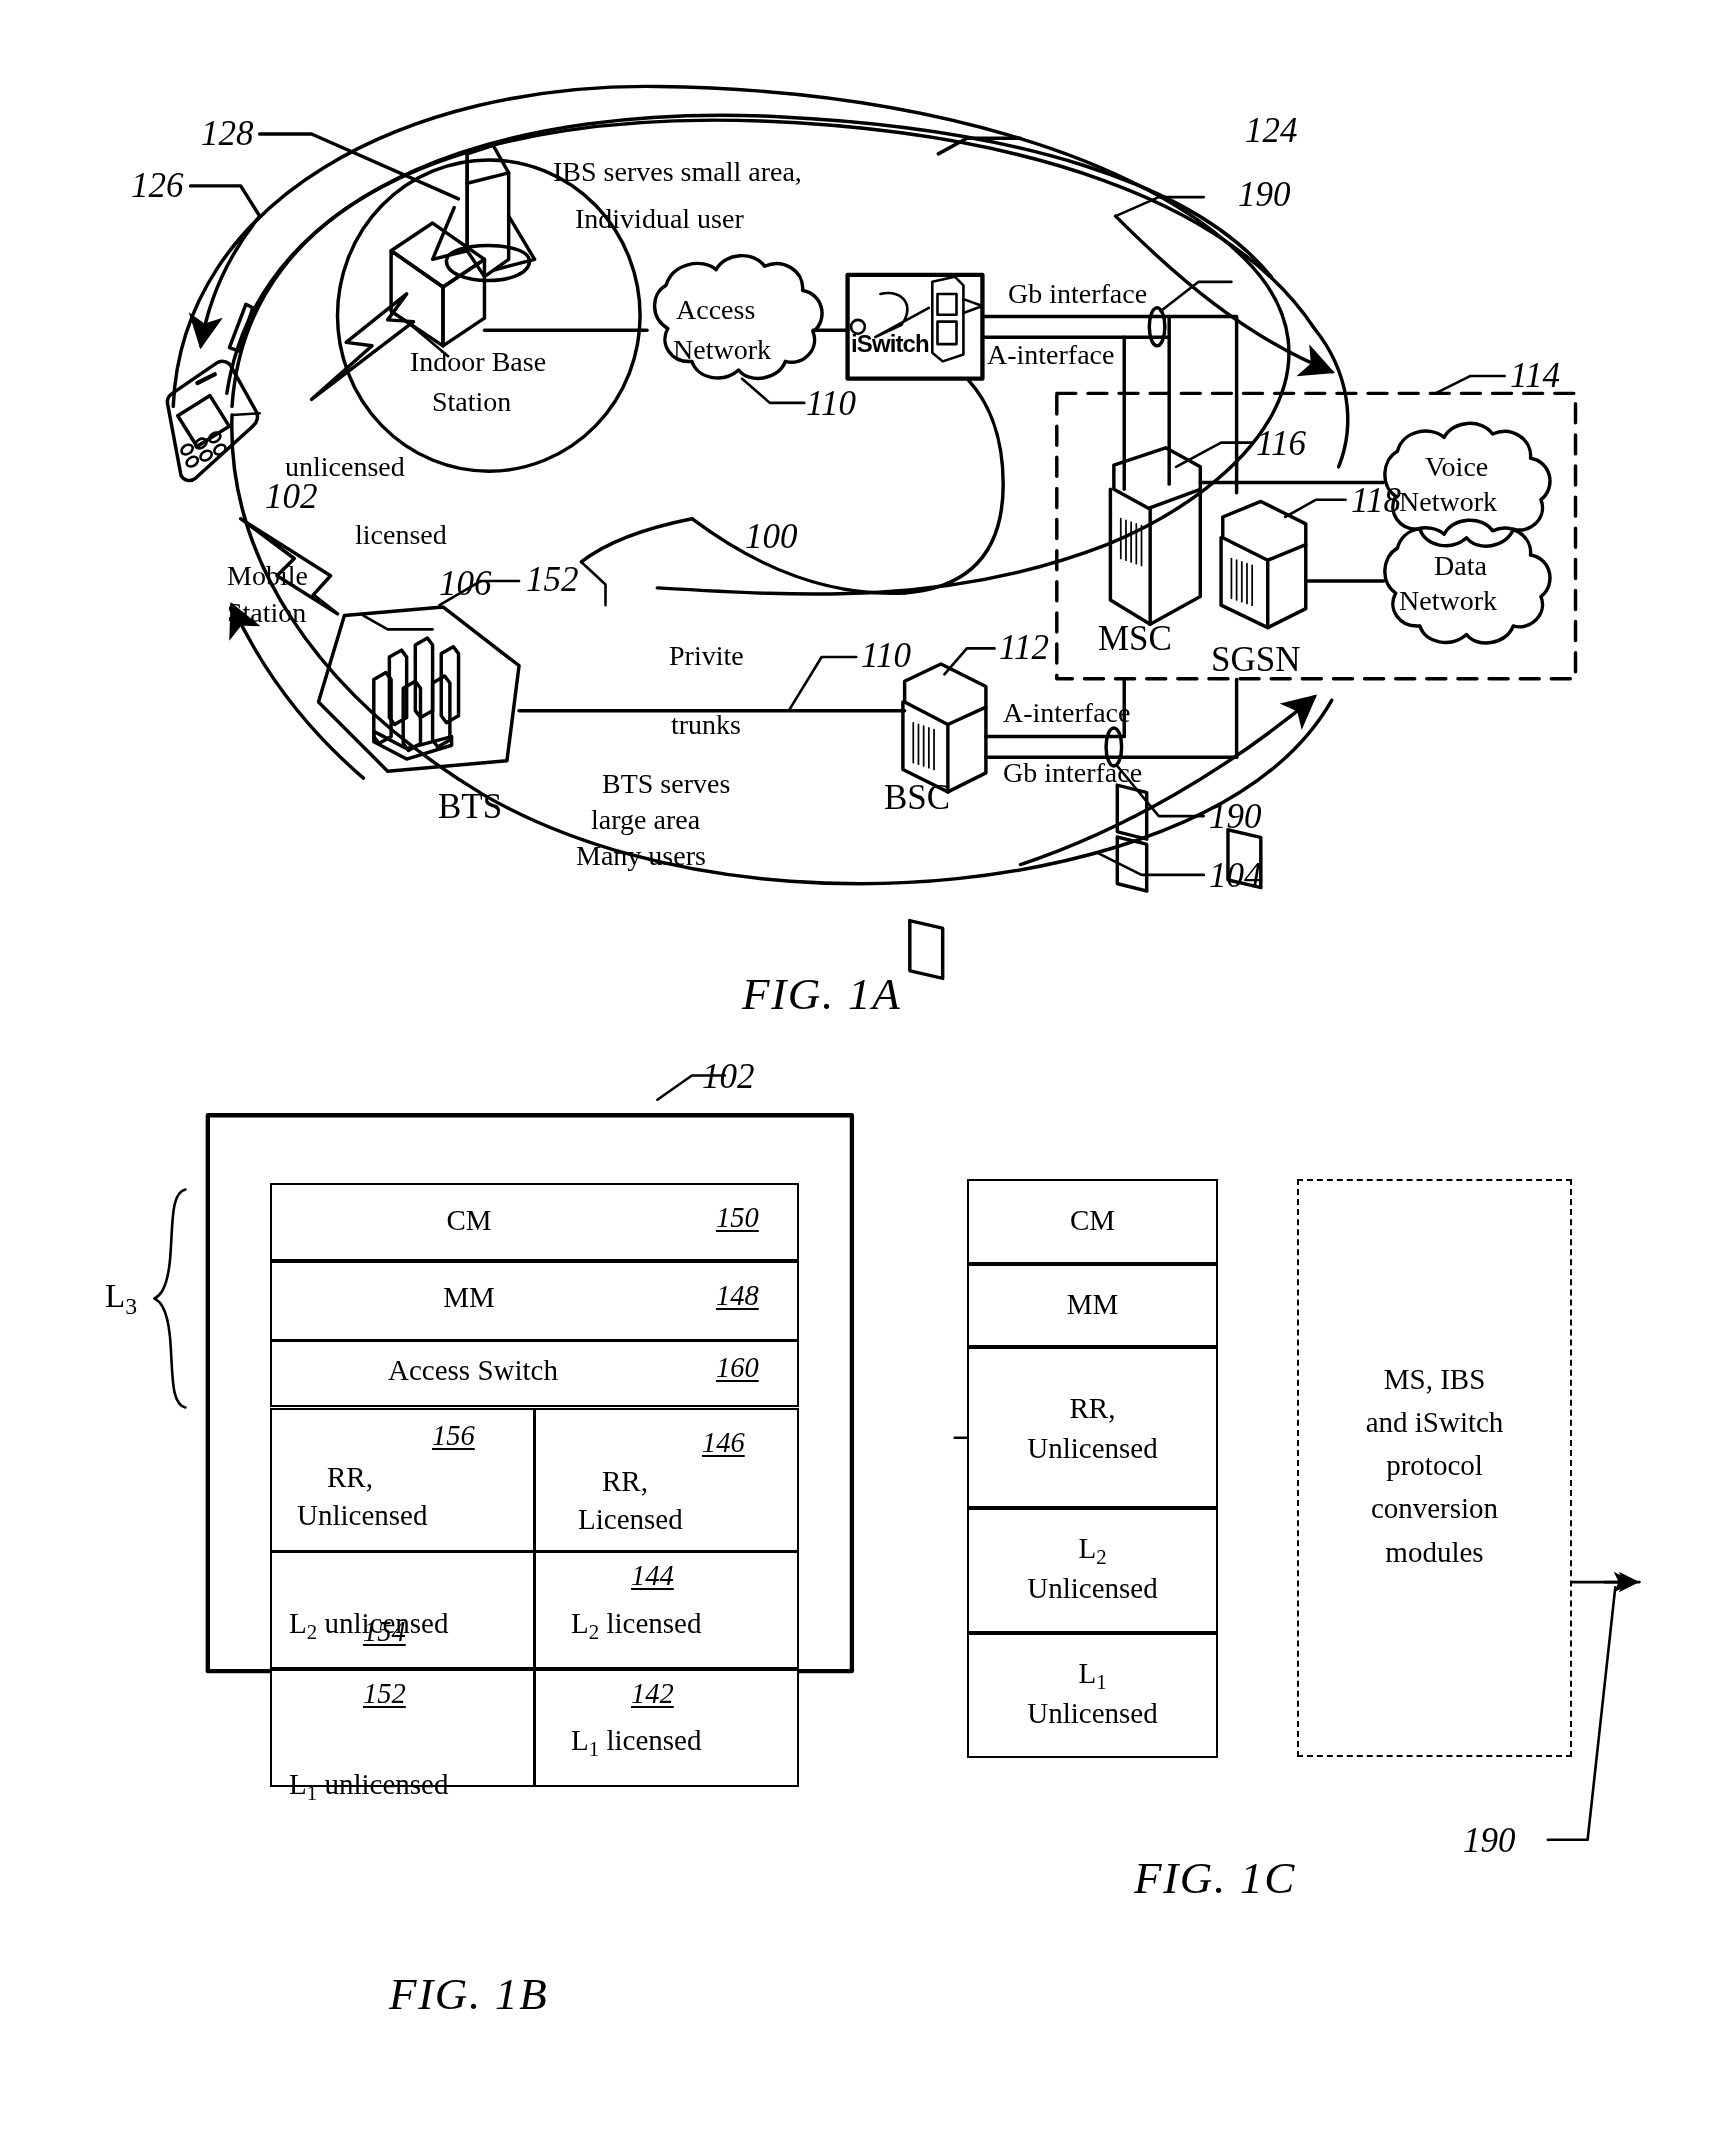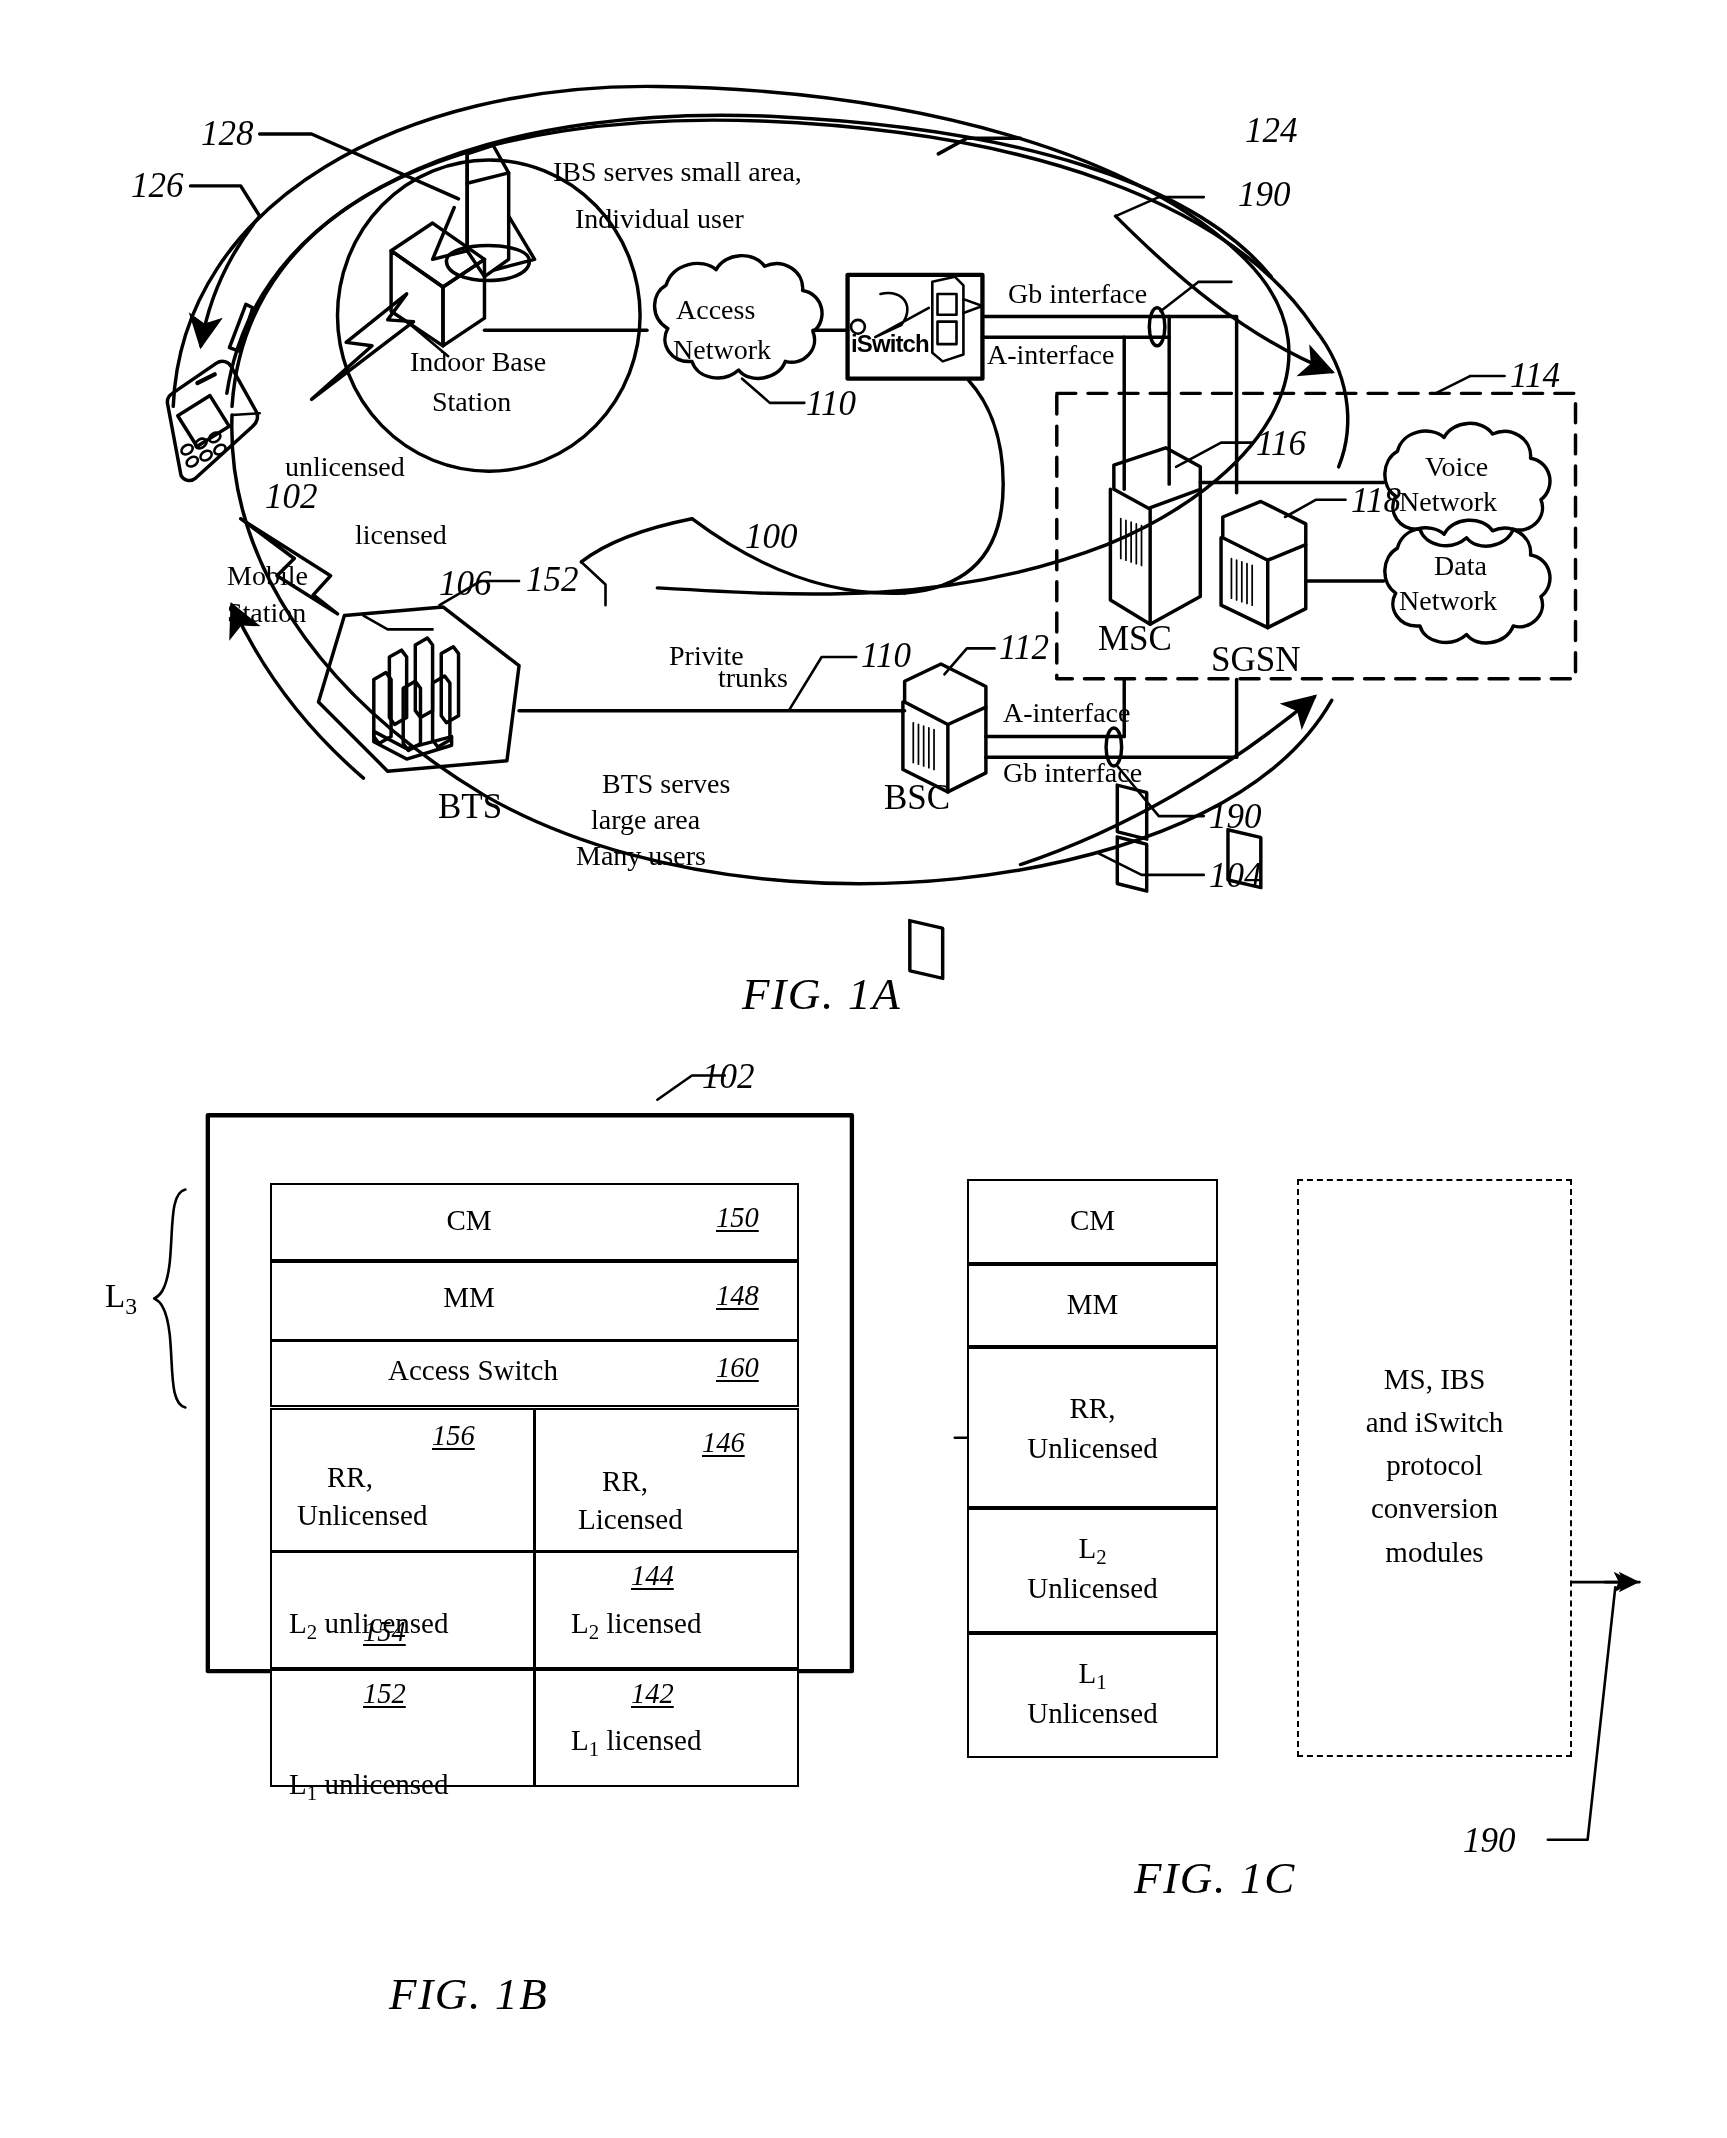--- a/index.html
+++ b/index.html
@@ -418,21 +418,21 @@
   <div class="txt lbl32" style="left:227px; top:560px;">Mobile</div>
   <div class="txt lbl32" style="left:227px; top:597px;">Station</div>
 
   <div class="txt lbl32" style="left:438px; top:787px; font-size:35px;">BTS</div>
 
   <div class="txt lbl32" style="left:602px; top:768px;">BTS serves</div>
   <div class="txt lbl32" style="left:591px; top:804px;">large area</div>
   <div class="txt lbl32" style="left:576px; top:840px;">Many users</div>
 
   <div class="txt lbl32" style="left:669px; top:640px;">Privite</div>
-  <div class="txt lbl32" style="left:671px; top:662px;margin-left:47px;">trunks</div>
+  <div class="txt lbl32" style="left:671px; top:709px;">trunks</div>
 
   <div class="txt lbl32" style="left:884px; top:778px; font-size:35px;">BSC</div>
 
   <div class="txt lbl32" style="left:1003px; top:697px;">A-interface</div>
   <div class="txt lbl32" style="left:1003px; top:757px;">Gb interface</div>
 
   <div class="txt lbl32" style="left:1098px; top:619px; font-size:35px;">MSC</div>
   <div class="txt lbl32" style="left:1211px; top:640px; font-size:35px;">SGSN</div>
 
   <div class="txt lbl32" style="left:1425px; top:451px;">Voice</div>

